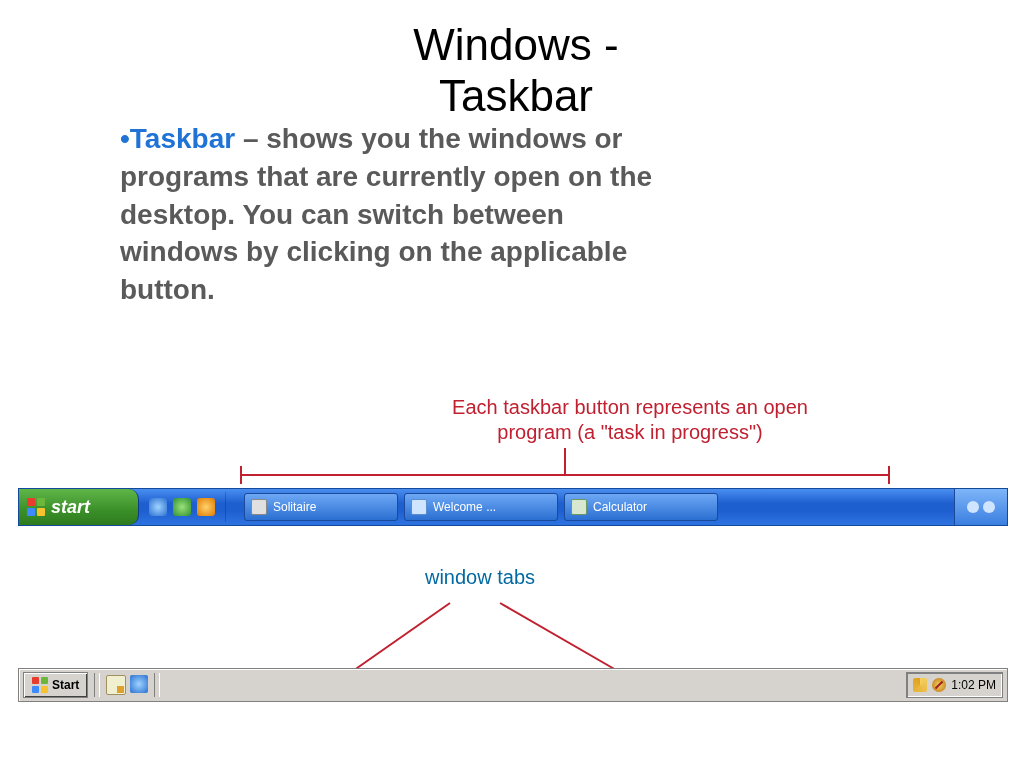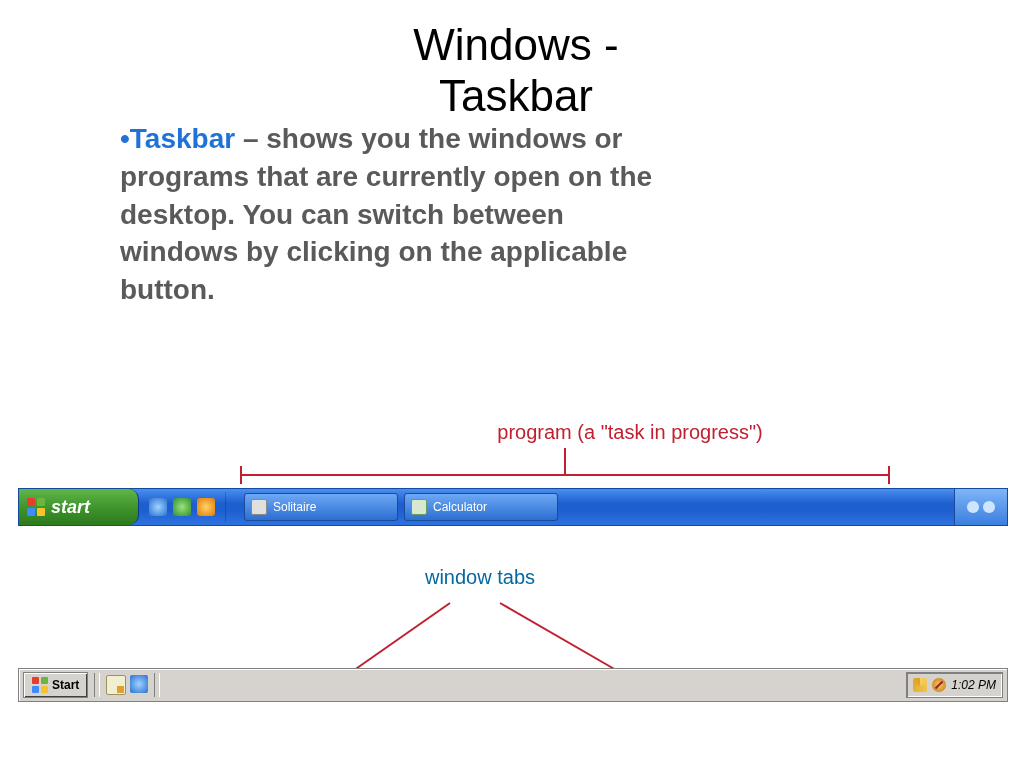--- a/index.html
+++ b/index.html
@@ -220,41 +220,40 @@
   .wic.excel:after{content:"X";color:#fff;font-size:10px;font-weight:bold;position:absolute;left:4px;top:1px;}
   .cls-spacer { flex: 1; }
   .cls-tray {
     height: 24px;
     margin: 0 4px;
     padding: 0 6px;
     display: flex; align-items: center; gap: 5px;
     background: #d6d3ce;
     border: 1px solid #808080;
     box-shadow: inset 1px 1px 0 #808080, inset -1px -1px 0 #fff;
-    font-style: italic;
   }
   .spk { width:14px;height:14px; background: conic-gradient(#f4d060,#e0a020); border-radius:2px; }
   .shd { width:14px;height:14px; border-radius:50%; background: radial-gradient(circle,#f0d060,#c07010); position:relative; }
   .shd:after{content:"";position:absolute;left:2px;top:6px;width:10px;height:2px;background:#a02020;transform:rotate(-45deg);}
   .clk { font-family: Tahoma, Arial, sans-serif; font-size: 12px; }
 </style>
 </head>
 <body>
 
 <div class="title">
   <span>Windows -</span><br>
   <span>Taskbar</span>
 </div>
 
 <div class="body-text">
   <span class="bullet">•</span><span class="term">Taskbar</span><span> – shows you the windows or programs that are currently open on the desktop. You can switch between windows by clicking on the applicable button.</span>
 </div>
 
 <div class="callout1">
-  <br>
+  <span>Each taskbar button represents an open</span><br>
   <span>program (a "task in progress")</span>
 </div>
 
 <div class="brace-row">
   <div class="vstem"></div>
   <div class="hline"></div>
   <div class="tick tickL"></div>
   <div class="tick tickR"></div>
 </div>
 
@@ -271,20 +270,24 @@
   <div class="xp-ql">
     <div class="qi ie"></div>
     <div class="qi msn"></div>
     <div class="qi wm"></div>
   </div>
   <div class="xp-tasks">
     <div class="xp-task solitaire">
       <span class="ic"></span>
       <span>Solitaire</span>
     </div>
+    <div class="xp-task welcome">
+      <span class="ic"></span>
+      <span>Welcome ...</span>
+    </div>
     <div class="xp-task calc">
       <span class="ic"></span>
       <span>Calculator</span>
     </div>
   </div>
   <div class="xp-tray">
     <div class="ti"></div>
     <div class="ti"></div>
   </div>
 </div>

